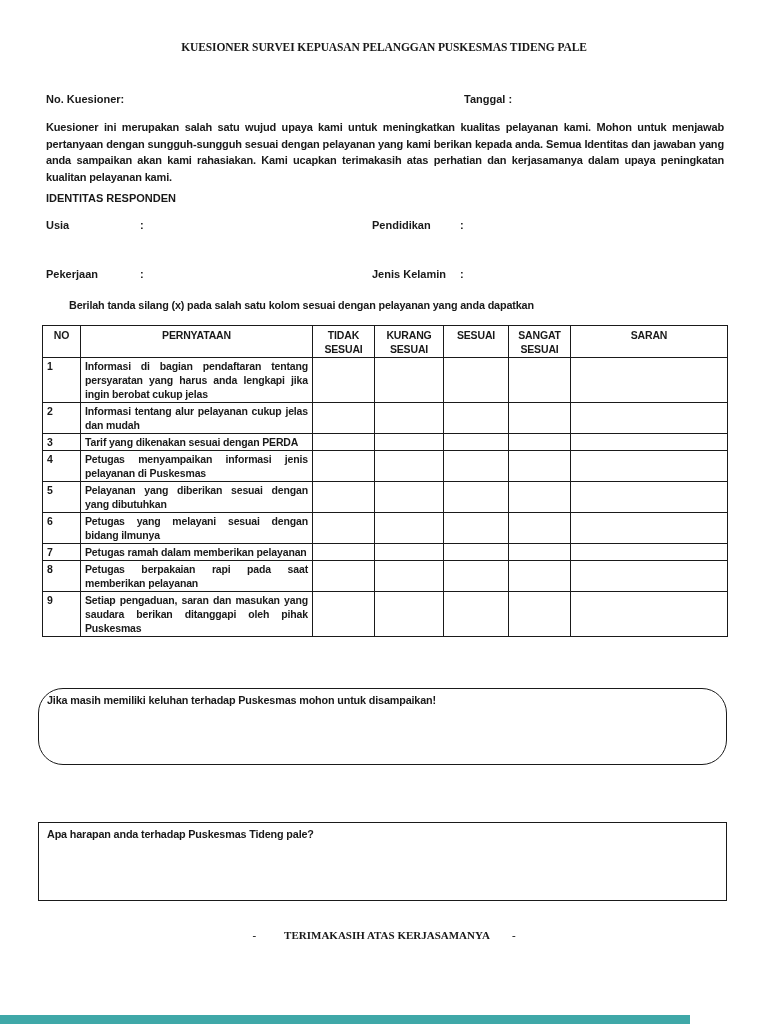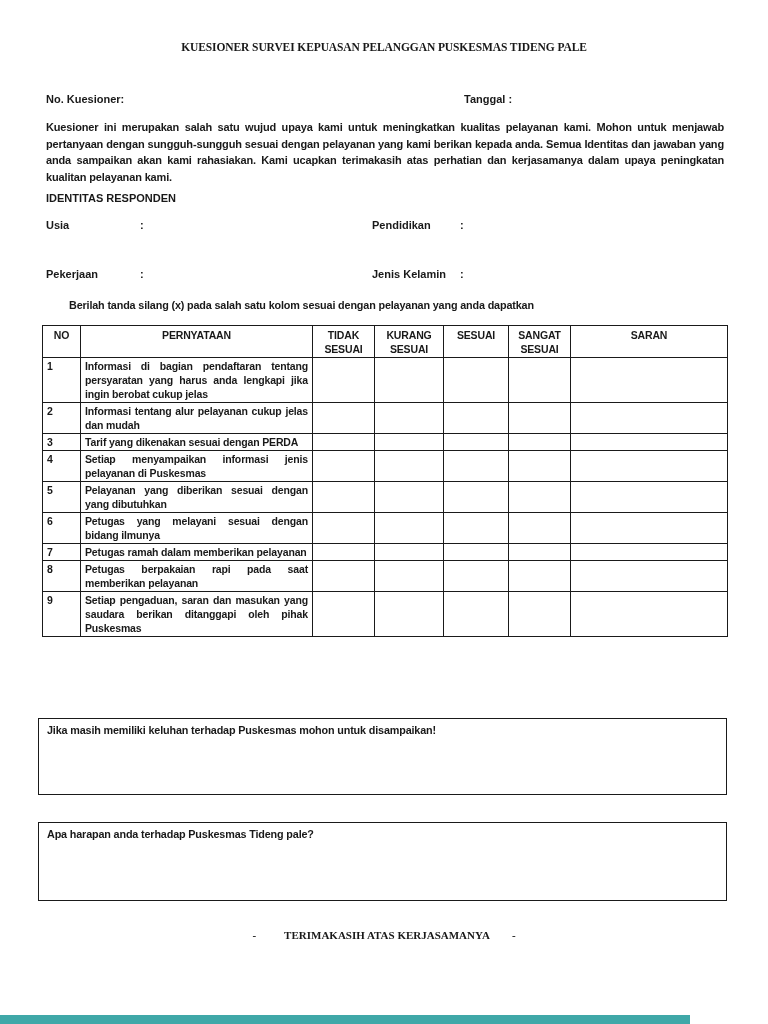--- a/index.html
+++ b/index.html
@@ -31,21 +31,21 @@
     border:1.5px solid #1a1a1a;padding:1px 4px;line-height:14px;
     font-weight:700;overflow:hidden;
   }
   table.survey th{text-align:center;vertical-align:top;padding-top:2px;}
   td.cell-no{vertical-align:top;padding-left:6px;}
   td.cell-pernyataan{vertical-align:top;text-align:justify;text-align-last:left;margin-left:32px;}
   td.cell-answer,td.cell-saran{background:#fff;}
   .fbox{left:38px;width:689px;border:1.5px solid #1a1a1a;background:#fff;
         font-size:10.8px;letter-spacing:-0.15px;box-sizing:border-box;}
   .fbox .fbox-label{padding:5px 8px 0 8px;}
-  .fbox.b1{top:718px;height:77px;}
+  .fbox.b1{top:688px;height:77px;border-radius:25px;}
   .fbox.b2{top:822px;height:79px;}
   .footer-row{top:929px;left:0;width:100%;font-size:11px;}
   .footer-inner{display:inline-flex;align-items:baseline;}
   .footer-inner .dash-l{margin-right:28px;}
   .footer-inner .dash-r{margin-left:22px;}
   .accent-bar{left:0;bottom:0;width:690px;height:9px;background:#3fa8a8;}
 </style>
 </head>
 <body>
 
@@ -122,21 +122,21 @@
           <td class="cell-no">3</td>
           <td class="cell-pernyataan">Tarif yang dikenakan sesuai dengan PERDA</td>
           <td class="cell-answer"></td>
           <td class="cell-answer"></td>
           <td class="cell-answer"></td>
           <td class="cell-answer"></td>
           <td class="cell-saran"></td>
         </tr>
         <tr>
           <td class="cell-no">4</td>
-          <td class="cell-pernyataan">Setiap menyampaikan informasi jenis pelayanan di Puskesmas</td>
+          <td class="cell-pernyataan">Petugas menyampaikan informasi jenis pelayanan di Puskesmas</td>
           <td class="cell-answer"></td>
           <td class="cell-answer"></td>
           <td class="cell-answer"></td>
           <td class="cell-answer"></td>
           <td class="cell-saran"></td>
         </tr>
         <tr>
           <td class="cell-no">5</td>
           <td class="cell-pernyataan">Pelayanan yang diberikan sesuai dengan yang dibutuhkan</td>
           <td class="cell-answer"></td>

